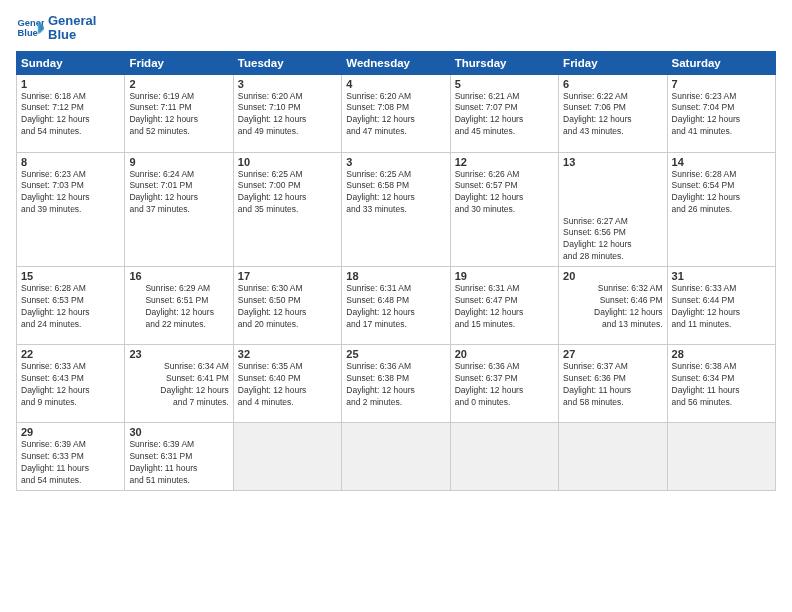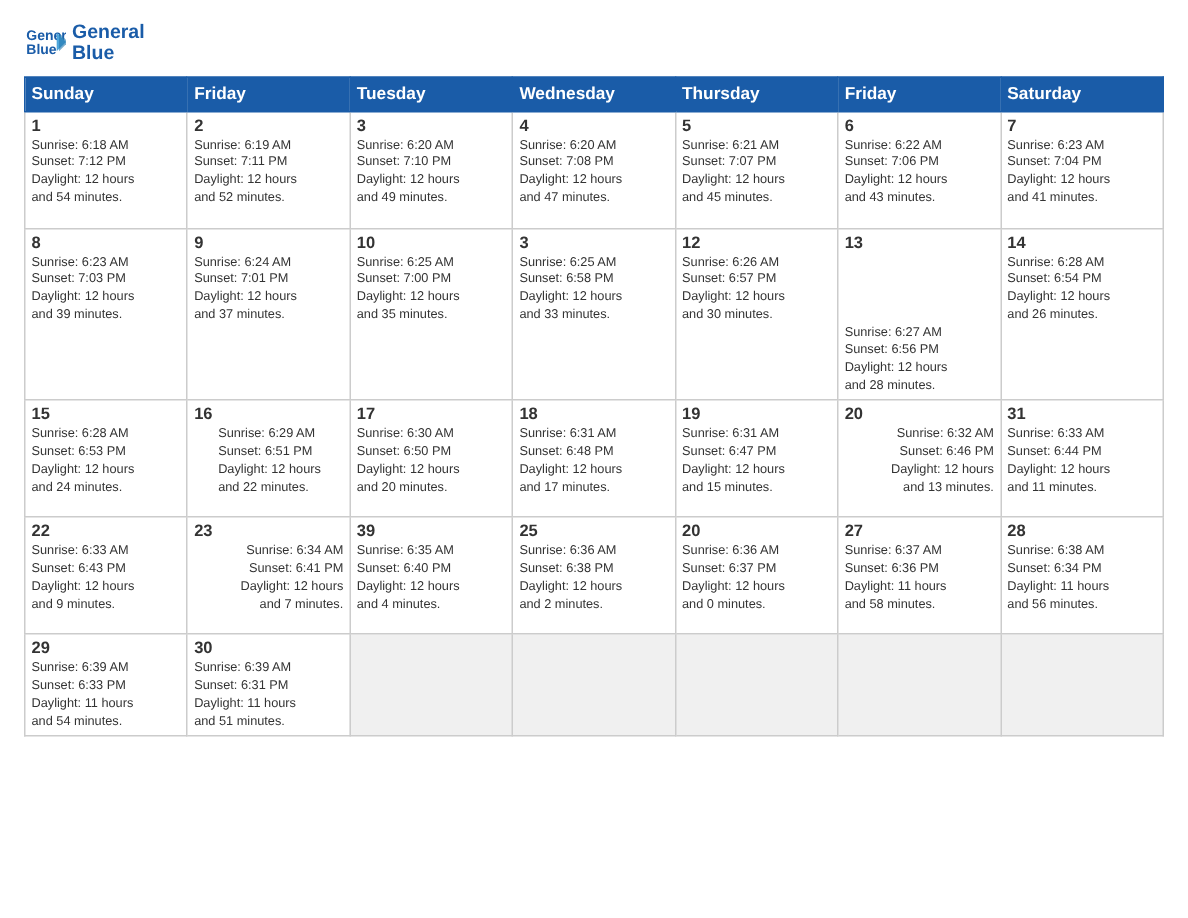--- a/index.html
+++ b/index.html
@@ -281,21 +281,21 @@
 and 9 minutes.</div>
           </td>
           <td>
             <span class="day-num">23</span>
             <div class="day-info" style="white-space: pre-line; text-align: right;">Sunrise: 6:34 AM
 Sunset: 6:41 PM
 Daylight: 12 hours
 and 7 minutes.</div>
           </td>
           <td>
-            <span class="day-num">39</span>
+            <span class="day-num">32</span>
             <div class="day-info" style="white-space: pre-line;">Sunrise: 6:35 AM
 Sunset: 6:40 PM
 Daylight: 12 hours
 and 4 minutes.</div>
           </td>
           <td>
             <span class="day-num">25</span>
             <div class="day-info" style="white-space: pre-line;">Sunrise: 6:36 AM
 Sunset: 6:38 PM
 Daylight: 12 hours

